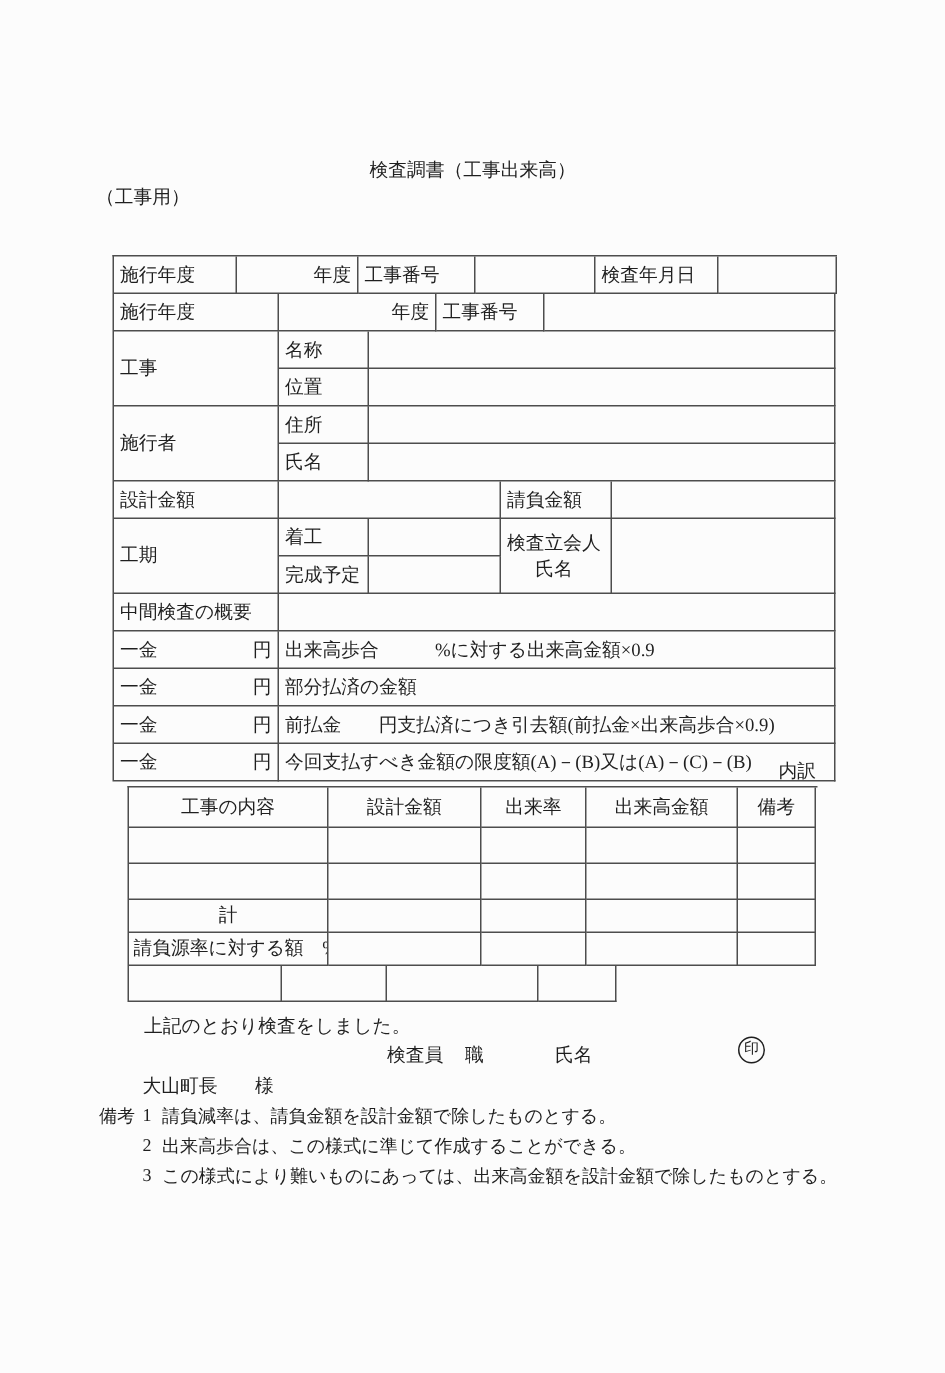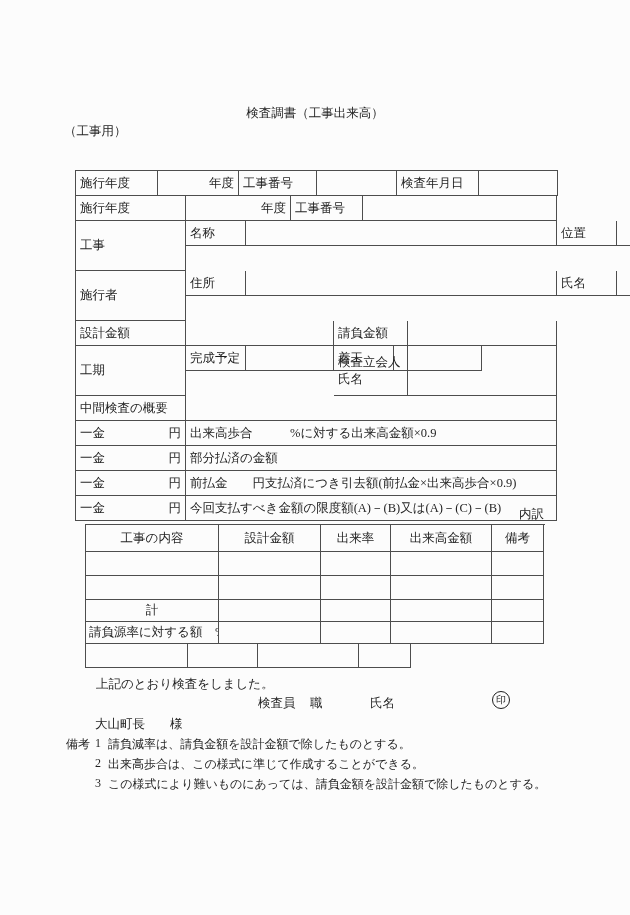--- a/index.html
+++ b/index.html
@@ -12,28 +12,28 @@
     position:relative;width:630px;height:915px;margin:0 auto;
     background:var(--bg);color:var(--tc);
     font-family:"Liberation Serif","DejaVu Serif",serif;
     font-size:12.5px;overflow:hidden;
   }
   .abs{position:absolute;}
   .title{position:absolute;left:0;right:0;text-align:center;}
   
   .tbl{position:absolute;border-top:1px solid var(--bc);border-left:1px solid var(--bc);}
   .fr{display:flex;}
-  .col{display:flex;flex-direction:row;}
+  .col{display:flex;flex-direction:column;}
   .c{
     box-sizing:border-box;height:25px;
     border-right:1px solid var(--bc);border-bottom:1px solid var(--bc);
     display:flex;align-items:center;padding:0 4px;
     overflow:hidden;white-space:nowrap;font-size:12.5px;
   }
-  .h50{height:50px;}
+  .h50{height:50px;text-align:center;}
   .h27{height:27px;}
   .h24{height:24px;}
   .h22{height:22px;}
   .r{justify-content:flex-end;}
   .ctr{justify-content:center;}
   .sb{justify-content:space-between;}
   .wrap{white-space:pre-line;line-height:1.35;}
   
   .note{position:absolute;display:flex;gap:7px;}
   .seal{
@@ -101,25 +101,25 @@
       <div class="c" style="width:110px">設計金額</div>
       <div class="c" style="width:148px"></div>
       <div class="c" style="width:74px">請負金額</div>
       <div class="c" style="width:149px"></div>
     </div>
 
     <div class="fr">
       <div class="c h50" style="width:110px">工期</div>
       <div class="col" style="width:148px">
         <div class="fr">
+          <div class="c" style="width:60px">着工</div>
+          <div class="c" style="width:88px"></div>
+        </div>
+        <div class="fr">
           <div class="c" style="width:60px">完成予定</div>
-          <div class="c" style="width:88px"></div>
-        </div>
-        <div class="fr">
-          <div class="c" style="width:60px">着工</div>
           <div class="c" style="width:88px"></div>
         </div>
       </div>
       <div class="c h50 wrap" style="width:74px">検査立会人
 氏名</div>
       <div class="c h50" style="width:149px"></div>
     </div>
 
     <div class="fr">
       <div class="c" style="width:110px">中間検査の概要</div>
@@ -222,16 +222,16 @@
   <div class="note" style="left:95px;top:736px;font-size:12px">
     <span>1</span>
     <span>請負減率は、請負金額を設計金額で除したものとする。</span>
   </div>
   <div class="note" style="left:95px;top:756px;font-size:12px">
     <span>2</span>
     <span>出来高歩合は、この様式に準じて作成することができる。</span>
   </div>
   <div class="note" style="left:95px;top:776px;font-size:12px">
     <span>3</span>
-    <span>この様式により難いものにあっては、請負金額を設計金額で除したものとする。</span>
+    <span>この様式により難いものにあっては、出来高金額を設計金額で除したものとする。</span>
   </div>
 
 </div>
 
 </body></html>

